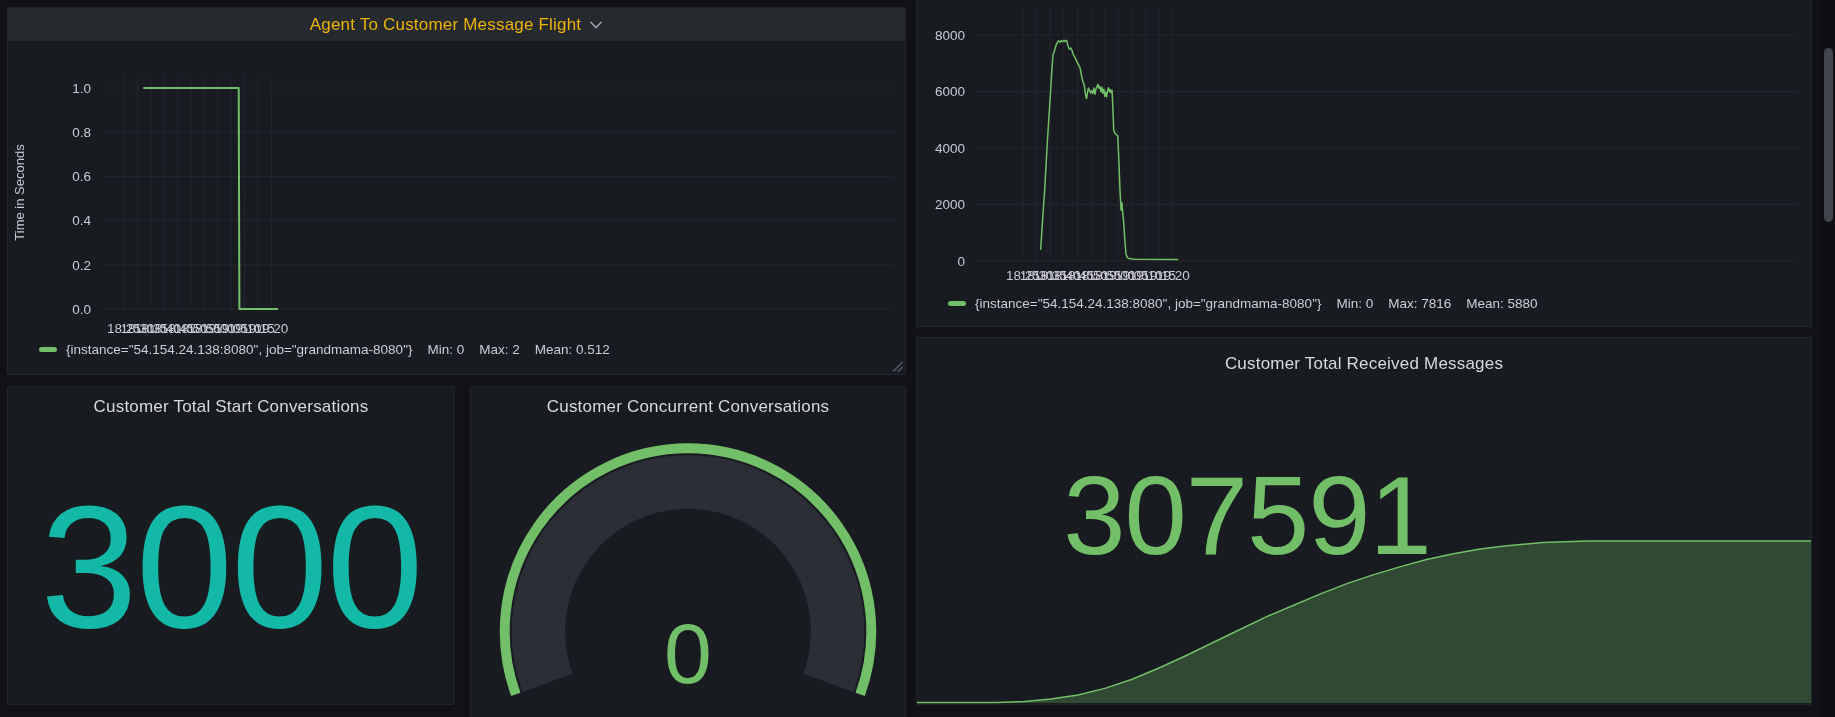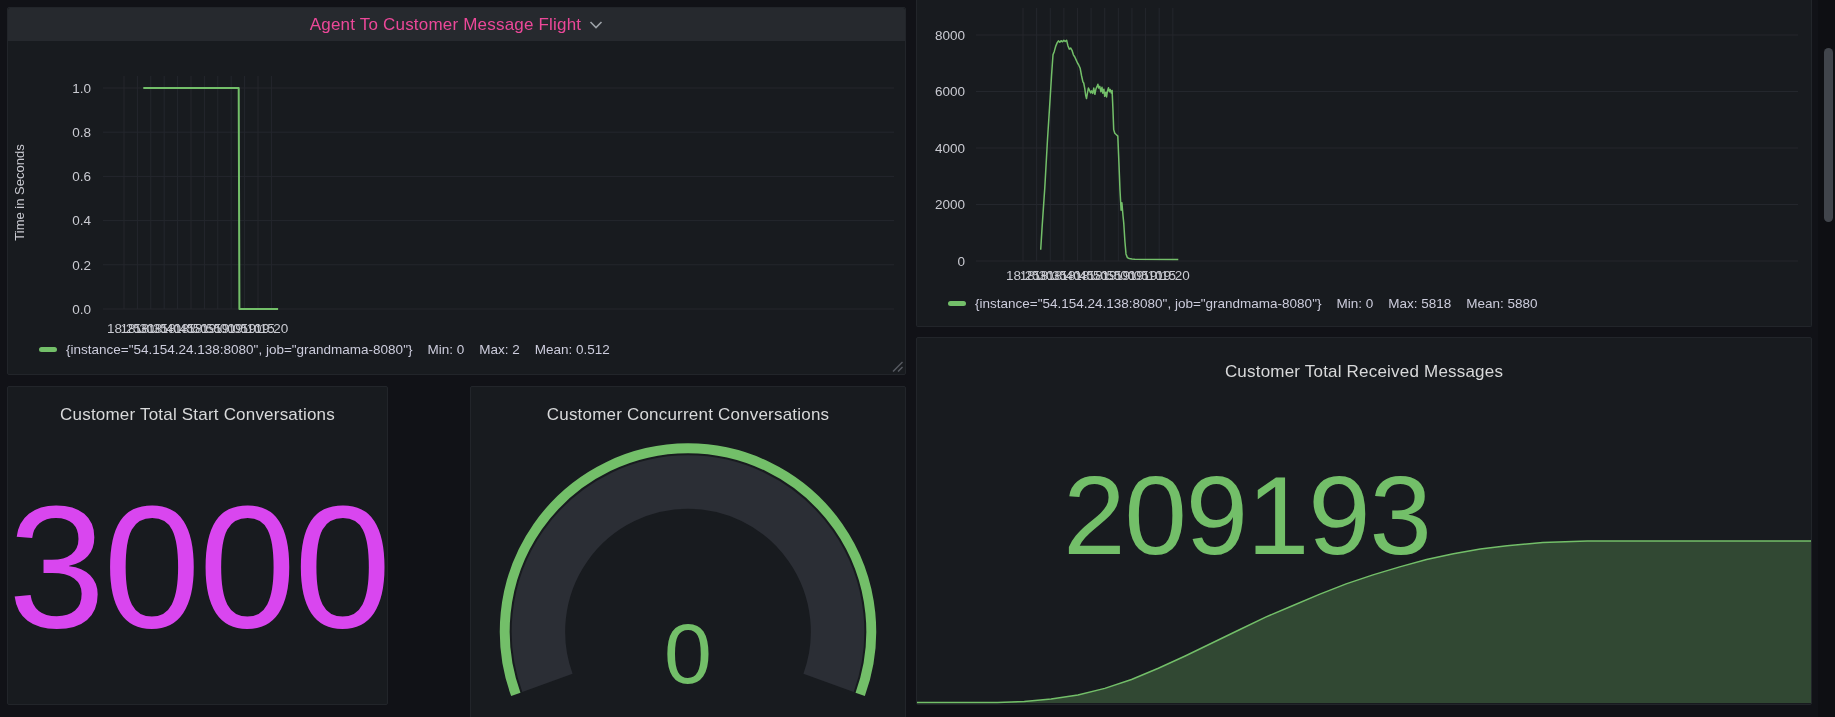--- a/index.html
+++ b/index.html
@@ -9,35 +9,35 @@
   }
   .panel{
     position:absolute;background:#181b1f;border:1px solid #22252a;border-radius:2px;
     box-sizing:border-box;
   }
   .panel-header{
     position:absolute;left:0;top:0;right:0;height:33px;background:#26292e;
     display:flex;align-items:center;justify-content:center;gap:8px;border-radius:2px 2px 0 0;
     cursor:pointer;z-index:3;
   }
-  .panel-title{color:#ec4899;font-size:17px;font-weight:500;letter-spacing:.2px;}
+  .panel-title{color:#eab308;font-size:17px;font-weight:500;letter-spacing:.2px;}
   .simple-title{
     position:absolute;left:0;right:0;top:10px;text-align:center;color:#d8d9da;
-    font-size:17px;font-weight:500;z-index:3;letter-spacing:.2px;margin-top:8px;
+    font-size:17px;font-weight:500;z-index:3;letter-spacing:.2px;
   }
   .chart{position:absolute;left:0;top:0;z-index:1;}
   .legend{
     position:absolute;display:flex;align-items:center;font-size:13.5px;color:#ccccdc;
     white-space:nowrap;z-index:2;
   }
   .legend .dash{width:18px;height:5px;border-radius:2.5px;background:#73bf69;margin-right:9px;flex:none;}
   .legend .stat{margin-left:15px;}
   .big-stat{
     position:absolute;left:0;right:0;text-align:center;line-height:1;
-    color:#d946ef;font-weight:400;z-index:2;letter-spacing:-2px;
+    color:#14b8a6;font-weight:400;z-index:2;letter-spacing:-2px;
   }
   .gauge-value{
     position:absolute;left:0;right:0;top:266px;transform:translateY(-50%);
     text-align:center;font-size:86px;font-weight:500;color:#73bf69;line-height:1;z-index:2;
   }
   .big-green{
     position:absolute;left:330px;top:178px;transform:translate(-50%,-50%);
     font-size:112px;font-weight:500;color:#73bf69;line-height:1;z-index:2;letter-spacing:-1px;
   }
   .resize-handle{position:absolute;right:2px;bottom:2px;z-index:4;cursor:nwse-resize;}
@@ -159,43 +159,43 @@
           <text x="48" y="148" dy="0.35em">4000</text>
           <text x="48" y="91.5" dy="0.35em">6000</text>
           <text x="48" y="35" dy="0.35em">8000</text>
         </g>
         <path d="M 123.7 249.7 L 125.1 227.1 L 127.8 187.6 L 130.5 139.5 L 133.2 97.2 L 134.6 74.6 L 136.0 54.8 L 137.3 51.4 L 138.7 46.3 L 140.1 42.9 L 141.4 40.9 L 142.8 42.3 L 144.1 40.7 L 145.5 41.8 L 146.9 40.4 L 148.2 41.5 L 149.6 40.2 L 150.9 45.7 L 152.3 49.1 L 153.7 48.0 L 155.0 50.3 L 156.4 54.8 L 157.8 57.0 L 159.1 59.9 L 160.5 63.0 L 161.8 65.2 L 163.2 68.3 L 164.6 76.0 L 165.9 81.9 L 166.7 83.0 L 167.8 88.7 L 168.7 95.5 L 169.5 98.6 L 170.6 92.1 L 171.4 88.1 L 172.5 90.4 L 173.6 92.9 L 174.6 90.9 L 175.7 93.5 L 176.8 88.1 L 177.9 94.3 L 179.0 88.7 L 180.1 86.4 L 180.9 84.2 L 181.7 88.1 L 182.8 86.4 L 183.9 91.8 L 185.0 87.3 L 185.8 93.2 L 186.9 89.2 L 187.7 96.3 L 188.8 92.3 L 189.6 96.9 L 190.4 91.2 L 191.5 87.8 L 192.4 91.8 L 193.2 89.5 L 194.3 92.9 L 195.1 90.4 L 195.9 108.4 L 196.7 129.6 L 197.8 133.3 L 199.4 134.7 L 200.8 136.1 L 201.9 162.1 L 203.0 190.4 L 204.1 210.2 L 204.9 202.8 L 206.0 215.8 L 206.8 223.7 L 207.9 241.2 L 209.0 253.9 L 210.3 257.6 L 212.2 258.5 L 215.0 259.0 L 217.7 259.3 L 261.3 259.6" fill="none" stroke="#73bf69" stroke-width="1.5" stroke-linejoin="round"></path>
       </svg>
     <div class="legend" style="left:31px;top:296px;">
       <span class="dash"></span>
       <span>{instance="54.154.24.138:8080", job="grandmama-8080"}</span>
       <span class="stat">Min: 0</span>
-      <span class="stat">Max: 5818</span>
+      <span class="stat">Max: 7816</span>
       <span class="stat">Mean: 5880</span>
     </div>
   </section>
 
-  <section class="panel" style="left:7px;top:386px;width:381px;height:319px;">
+  <section class="panel" style="left:7px;top:386px;width:448px;height:319px;">
     <div class="simple-title">Customer Total Start Conversations</div>
     <div class="big-stat" style="top:179px;transform:translateY(-50%);font-size:175px;">3000</div>
   </section>
 
   <section class="panel" style="left:470px;top:386px;width:436px;height:335px;">
     <div class="simple-title">Customer Concurrent Conversations</div>
     <svg class="chart" id="gauge-svg" width="434" height="317" viewBox="0 0 436 320">
         <path d="M 76.1 298.6 A 151 151 0 1 1 359.9 298.6" fill="none" stroke="#2b2e35" stroke-width="54"></path>
         <path d="M 44.2 310.3 A 185 185 0 1 1 391.8 310.3" fill="none" stroke="#73bf69" stroke-width="10"></path>
       </svg>
     <div class="gauge-value">0</div>
   </section>
 
   <section class="panel" style="left:916px;top:337px;width:896px;height:368px;">
     <div class="simple-title" style="top:16px;">Customer Total Received Messages</div>
     <svg class="chart" id="spark-svg" width="894" height="366" viewBox="0 0 896 368" preserveAspectRatio="none">
         <path d="M 0.0 366.5 L 80.6 366.5 L 107.5 365.4 L 134.4 362.9 L 161.3 358.9 L 188.2 352.3 L 215.0 343.4 L 241.9 332.0 L 268.8 319.7 L 295.7 306.7 L 322.6 293.6 L 349.4 280.6 L 376.3 269.2 L 403.2 257.8 L 430.1 247.2 L 457.0 238.2 L 483.8 230.1 L 510.7 222.7 L 537.6 217.0 L 564.5 212.2 L 591.4 208.9 L 627.2 205.6 L 672.0 204.0 L 896.0 204.0 L 896 367 L 0 367 Z" fill="rgba(115,191,105,0.28)" stroke="none"></path>
         <path d="M 0.0 366.5 L 80.6 366.5 L 107.5 365.4 L 134.4 362.9 L 161.3 358.9 L 188.2 352.3 L 215.0 343.4 L 241.9 332.0 L 268.8 319.7 L 295.7 306.7 L 322.6 293.6 L 349.4 280.6 L 376.3 269.2 L 403.2 257.8 L 430.1 247.2 L 457.0 238.2 L 483.8 230.1 L 510.7 222.7 L 537.6 217.0 L 564.5 212.2 L 591.4 208.9 L 627.2 205.6 L 672.0 204.0 L 896.0 204.0" fill="none" stroke="#73bf69" stroke-width="1.5"></path>
       </svg>
-    <div class="big-green">209193</div>
+    <div class="big-green">307591</div>
   </section>
 
   <div class="scroll-track"></div>
   <div class="scroll-thumb"></div>
 </div>
 
 </body></html>

